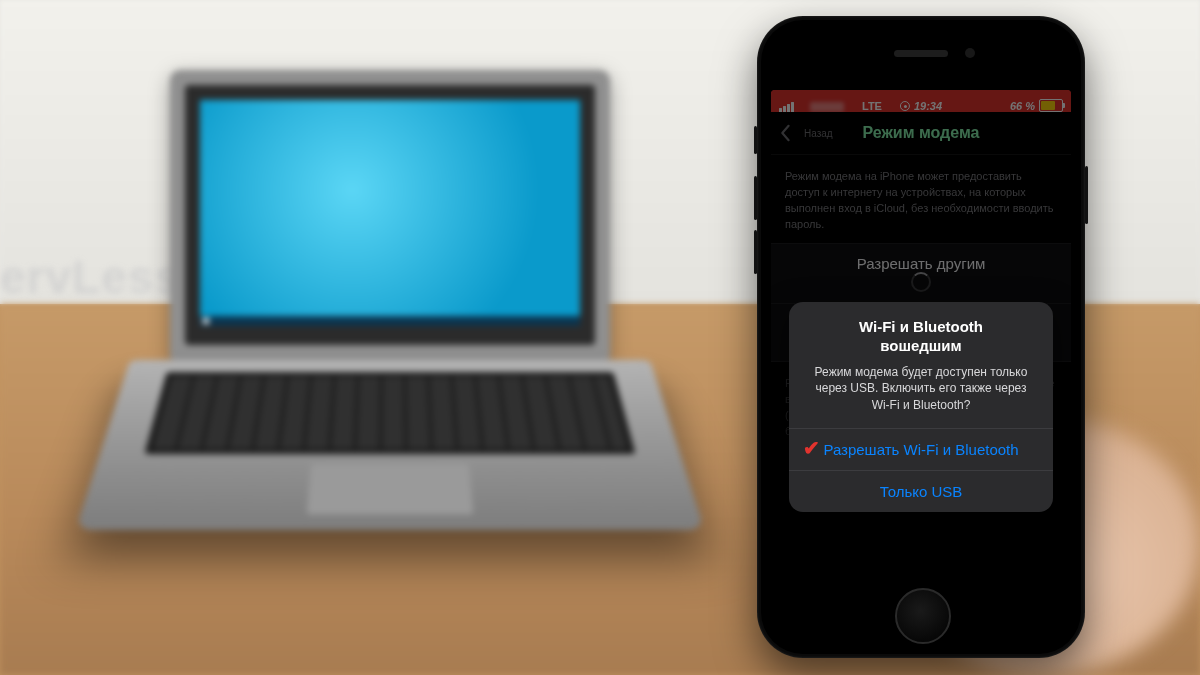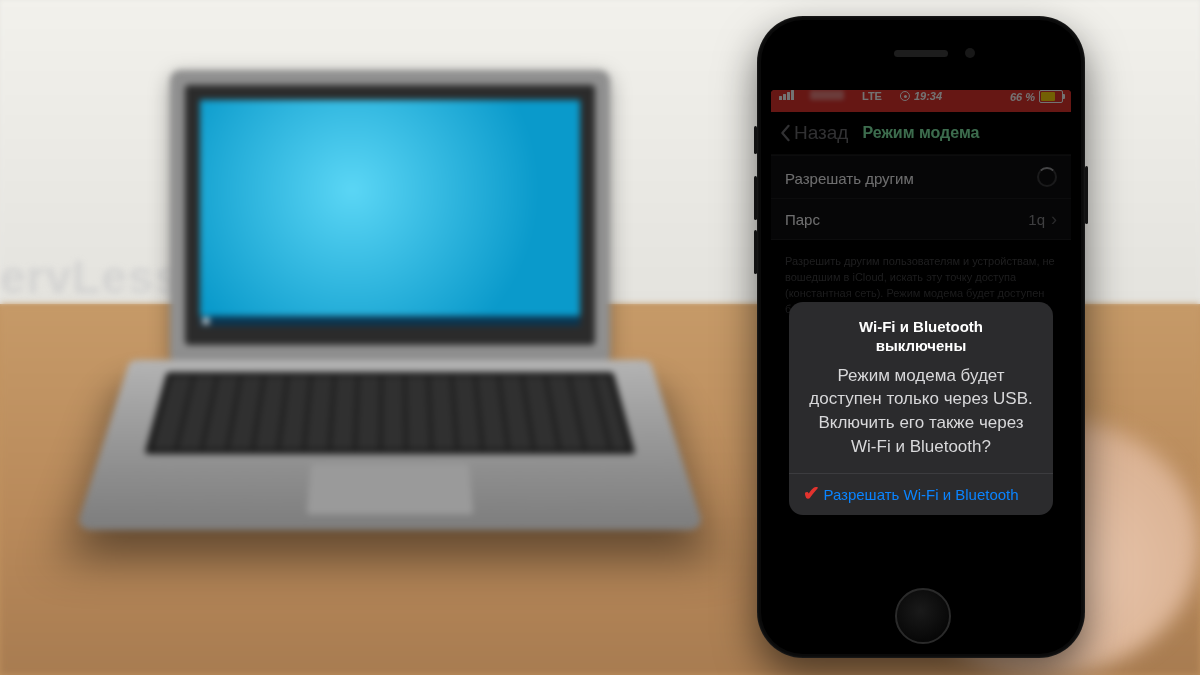--- a/index.html
+++ b/index.html
@@ -28,51 +28,51 @@
   .phone-screen{position:absolute;left:14px;top:74px;width:300px;height:498px;background:#000;border-radius:4px;overflow:hidden;color:#fff;}
   .speaker{position:absolute;left:50%;top:34px;width:54px;height:7px;margin-left:-27px;background:#1d1d1d;border-radius:4px;}
   .cam{position:absolute;left:50%;top:32px;width:10px;height:10px;margin-left:44px;background:#181818;border-radius:50%;}
   .home{position:absolute;left:50%;bottom:14px;width:52px;height:52px;margin-left:-26px;border:2px solid #2a2a2a;border-radius:50%;background:radial-gradient(circle at 45% 40%,#1a1a1a,#000);}
   .side-btn{position:absolute;background:#111;border-radius:2px;}
   .sb1{left:-3px;top:110px;width:3px;height:28px;}
   .sb2{left:-3px;top:160px;width:3px;height:44px;}
   .sb3{left:-3px;top:214px;width:3px;height:44px;}
   .sb4{right:-3px;top:150px;width:3px;height:58px;}
   
-  .status{position:relative;height:22px;background:#e2332e;display:flex;align-items:flex-start;font-size:11px;font-weight:600;padding:0 8px;color:#fff;gap:12px;}
+  .status{position:relative;height:22px;background:#e2332e;display:flex;align-items:flex-end;font-size:11px;font-weight:600;padding:0 8px;color:#fff;gap:12px;}
   .status .sig{display:inline-flex;align-items:flex-end;gap:1px;margin-right:4px;}
   .status .sig i{display:block;width:3px;background:#fff;border-radius:.5px;}
   .status .sig i:nth-child(1){height:4px}.status .sig i:nth-child(2){height:6px}.status .sig i:nth-child(3){height:8px}.status .sig i:nth-child(4){height:10px}
   .status .blur{filter:blur(2px);background:rgba(255,255,255,.4);width:34px;height:10px;border-radius:2px;margin-right:6px;}
   .status .lte{margin-right:auto;}
   .status .time{position:absolute;left:50%;transform:translateX(-50%);display:flex;align-items:center;gap:4px;font-style:italic;}
   .status .rec{width:8px;height:8px;border:1.2px solid #fff;border-radius:50%;display:inline-flex;align-items:center;justify-content:center;}
   .status .rec::after{content:"";width:3px;height:3px;background:#fff;border-radius:50%;}
   .status .batt-wrap{display:flex;align-items:center;gap:4px;margin-left:auto;font-style:italic;}
   .status .batt{position:relative;width:22px;height:11px;border:1px solid #fff;border-radius:2px;}
   .status .batt::after{content:"";position:absolute;right:-3px;top:3px;width:2px;height:5px;background:#fff;border-radius:0 1px 1px 0;}
   .status .batt i{position:absolute;left:1px;top:1px;height:9px;width:63%;background:#ffd60a;border-radius:1px;}
   
   .nav{height:42px;display:flex;align-items:center;justify-content:center;position:relative;background:#000;border-bottom:1px solid #151515;}
-  .nav .back{position:absolute;left:8px;display:flex;align-items:center;color:#6e6e72;font-size:19px;gap:3px;}
+  .nav .back{position:absolute;left:8px;display:flex;align-items:center;color:#6e6e72;font-size:10px;gap:13px;}
   .nav .back svg{width:12px;height:18px;}
   .nav .title{color:#86efac;font-size:16px;font-weight:600;}
   
   .section-note{color:#7a7a7e;font-size:11px;line-height:1.45;padding:14px 14px 10px;}
-  .row{display:flex;align-items:flex-end;justify-content:space-between;padding:11px 14px;background:#0f0f10;border-top:1px solid #1b1b1d;border-bottom:1px solid #1b1b1d;font-size:15px;color:#f2f2f4;}
+  .row{display:flex;align-items:center;justify-content:space-between;padding:11px 14px;background:#0f0f10;border-top:1px solid #1b1b1d;border-bottom:1px solid #1b1b1d;font-size:15px;color:#f2f2f4;flex-direction:column;}
   .row + .row{border-top:none;}
   .row .val{color:#8a8a8e;font-size:15px;display:flex;align-items:center;gap:6px;}
   .chev{color:#5a5a5e;font-size:18px;line-height:1;}
   .spinner{width:16px;height:16px;border:2px solid #3a3a3d;border-top-color:#9a9a9d;border-radius:50%;}
   .dimmer{position:absolute;inset:0;background:rgba(0,0,0,.55);}
   
   .alert{position:absolute;left:18px;right:18px;top:212px;background:#2b2b2d;border-radius:14px;overflow:hidden;color:#fff;box-shadow:0 10px 30px rgba(0,0,0,.6);}
   .alert .hdr{padding:16px 18px 4px;text-align:center;}
   .alert .hdr .t{font-size:15px;font-weight:600;line-height:1.25;}
-  .alert .msg{padding:4px 20px 14px;text-align:center;font-size:17px;color:#d8d8da;line-height:1.4;}
+  .alert .msg{padding:4px 20px 14px;text-align:center;font-size:12px;color:#d8d8da;line-height:1.4;}
   .alert .btn{border-top:1px solid #3c3c3f;padding:12px 0;text-align:center;font-size:15px;color:#0a84ff;position:relative;}
   .alert .btn.primary{font-weight:400;}
   .check{position:absolute;left:14px;top:50%;transform:translateY(-55%);color:#e2332e;font-size:20px;font-weight:700;}
 </style>
 </head>
 <body>
 
 <div class="scene">
   <div class="wall"></div>
   <div class="desk"></div>
@@ -124,45 +124,49 @@
       <div class="nav">
         <div class="back">
           <svg viewBox="0 0 12 20">
               <path d="M10 2 3 10l7 8" fill="none" stroke="#6e6e72" stroke-width="2.4" stroke-linecap="round" stroke-linejoin="round"></path>
             </svg>
           <span>Назад</span>
         </div>
         <div class="title">Режим модема</div>
       </div>
 
+      <div class="section-note">Режим модема на iPhone может предоставить доступ к интернету на устройствах, на которых выполнен вход в iCloud, без необходимости вводить пароль.</div>
 
       <div class="row">
         <span>Разрешать другим</span>
         <span class="spinner"></span>
       </div>
       <div class="row">
         <span>Парc</span>
         <span class="val">
           <span>1q</span>
           <span class="chev">›</span>
         </span>
       </div>
 
       <div class="section-note" style="opacity:.55">Разрешить другим пользователям и устройствам, не вошедшим в iCloud, искать эту точку доступа (константная сеть). Режим модема будет доступен без включения.</div>
 
       <div class="dimmer"></div>
 
       <div class="alert">
         <div class="hdr">
           <div class="t">Wi-Fi и Bluetooth</div>
-          <div class="t">выключены</div>
+          <div class="t">вошедшим</div>
         </div>
         <div class="msg">Режим модема будет доступен только через USB. Включить его также через Wi-Fi и Bluetooth?</div>
         <div class="btn primary">
           <span class="check">✔</span>
           <span>Разрешать Wi-Fi и Bluetooth</span>
+        </div>
+        <div class="btn">
+          <span>Только USB</span>
         </div>
       </div>
     </div>
 
     <div class="home"></div>
   </div>
 </div>
 
 </body></html>

